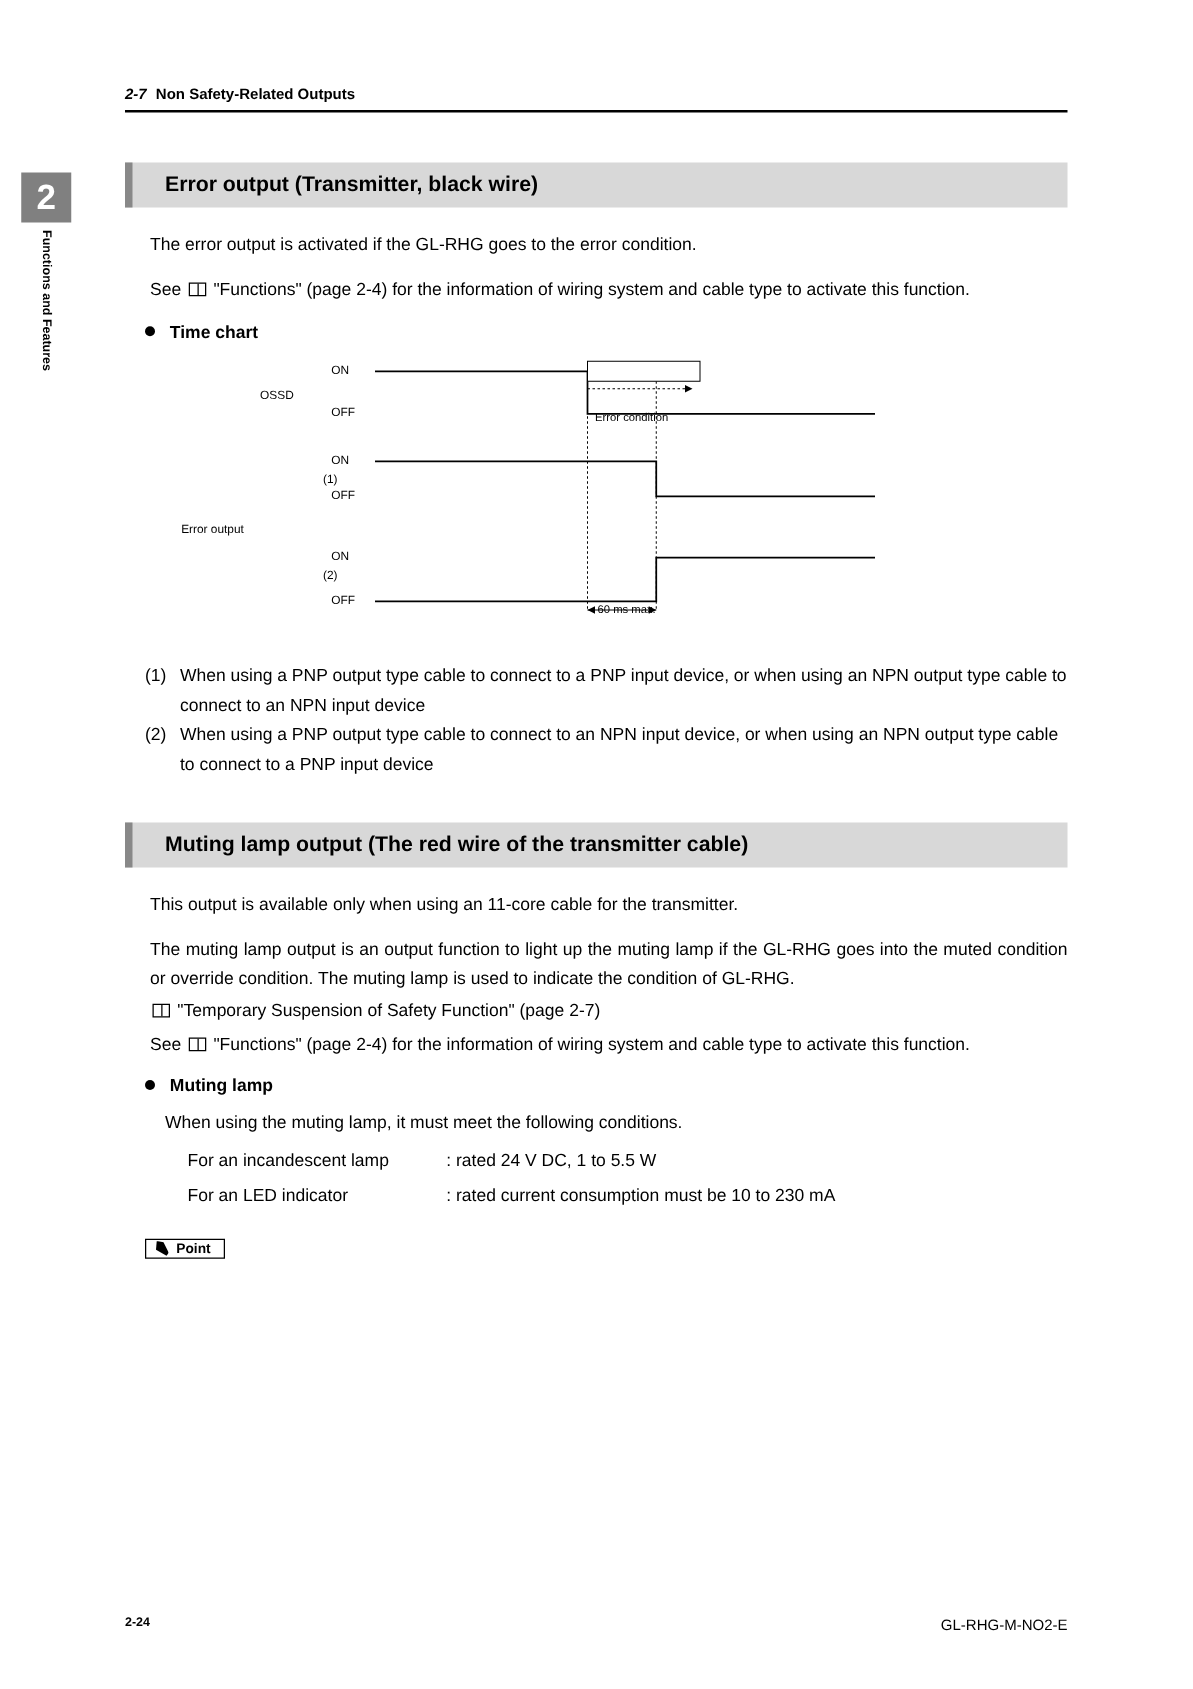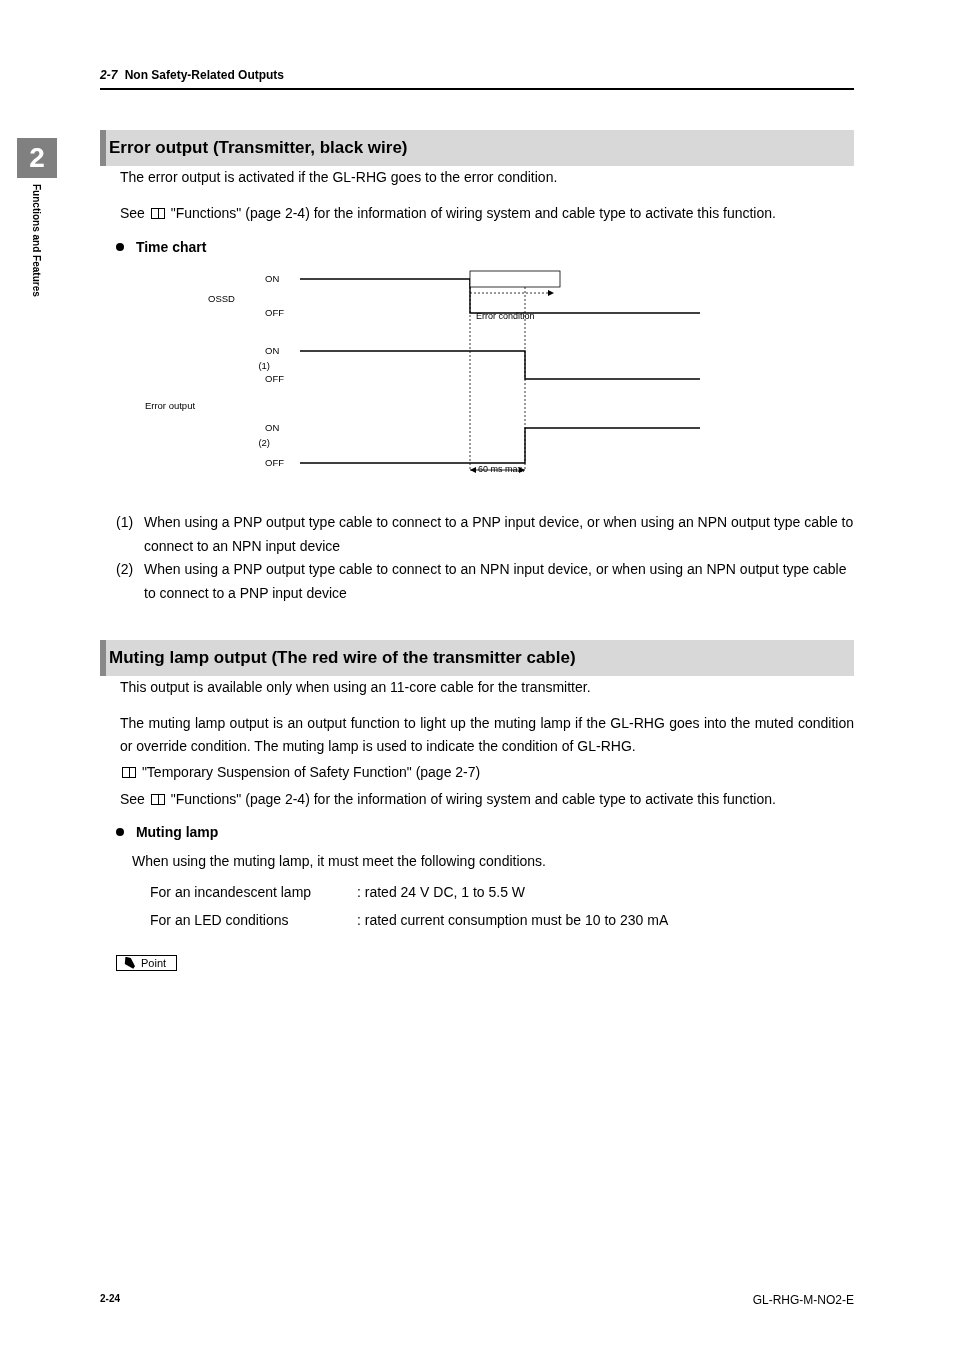--- a/index.html
+++ b/index.html
@@ -50,23 +50,24 @@
     writing-mode: vertical-rl;
     font-size: 10px;
     font-weight: bold;
     padding-top: 6px;
     padding-left: 14px;
   }
 
   .section-heading {
     background: #d8d8d8;
     border-left: 6px solid #888;
-    padding: 8px 3px;
+    padding: 8px 26px;
     font-size: 17px;
     font-weight: bold;
+    margin-bottom: 18px;
   }
 
   .body-text {
     font-size: 14px;
     line-height: 1.6;
     margin-left: 20px;
     margin-bottom: 14px;
   }
   .body-text.justify { text-align: justify; }
 
@@ -129,21 +130,21 @@
     display: flex;
     align-items: flex-start;
     margin-left: 16px;
     margin-top: 18px;
     gap: 18px;
   }
   .point-badge {
     display: flex; align-items: center; gap: 6px;
     border: 1px solid #000;
     padding: 1px 10px 1px 6px;
-    font-size: 11px; font-weight: normal;
+    font-size: 11px; font-weight: bold;
     flex-shrink: 0;
     margin-top: 2px;
   }
   .point-badge .pen {
     width: 12px; height: 12px; position: relative;
   }
   .point-badge .pen::before {
     content: ""; position: absolute; inset: 0;
     background: #000;
     clip-path: polygon(20% 0%, 65% 10%, 100% 80%, 85% 100%, 15% 60%);
@@ -262,21 +263,21 @@
 
   <p class="body-text" style="margin-left:32px; margin-bottom:6px;">When using the muting lamp, it must meet the following conditions.</p>
 
   <table class="spec-table">
     <tbody>
         <tr>
       <td class="col1">For an incandescent lamp</td>
       <td>: rated 24 V DC, 1 to 5.5 W</td>
     </tr>
     <tr>
-      <td class="col1">For an LED conditions</td>
+      <td class="col1">For an LED indicator</td>
       <td>: rated current consumption must be 10 to 230 mA</td>
     </tr>
   </tbody>
     </table>
 
   <div class="point-block">
     <div class="point-badge">
       <span class="pen"></span>
       <span>Point</span>
     </div>

